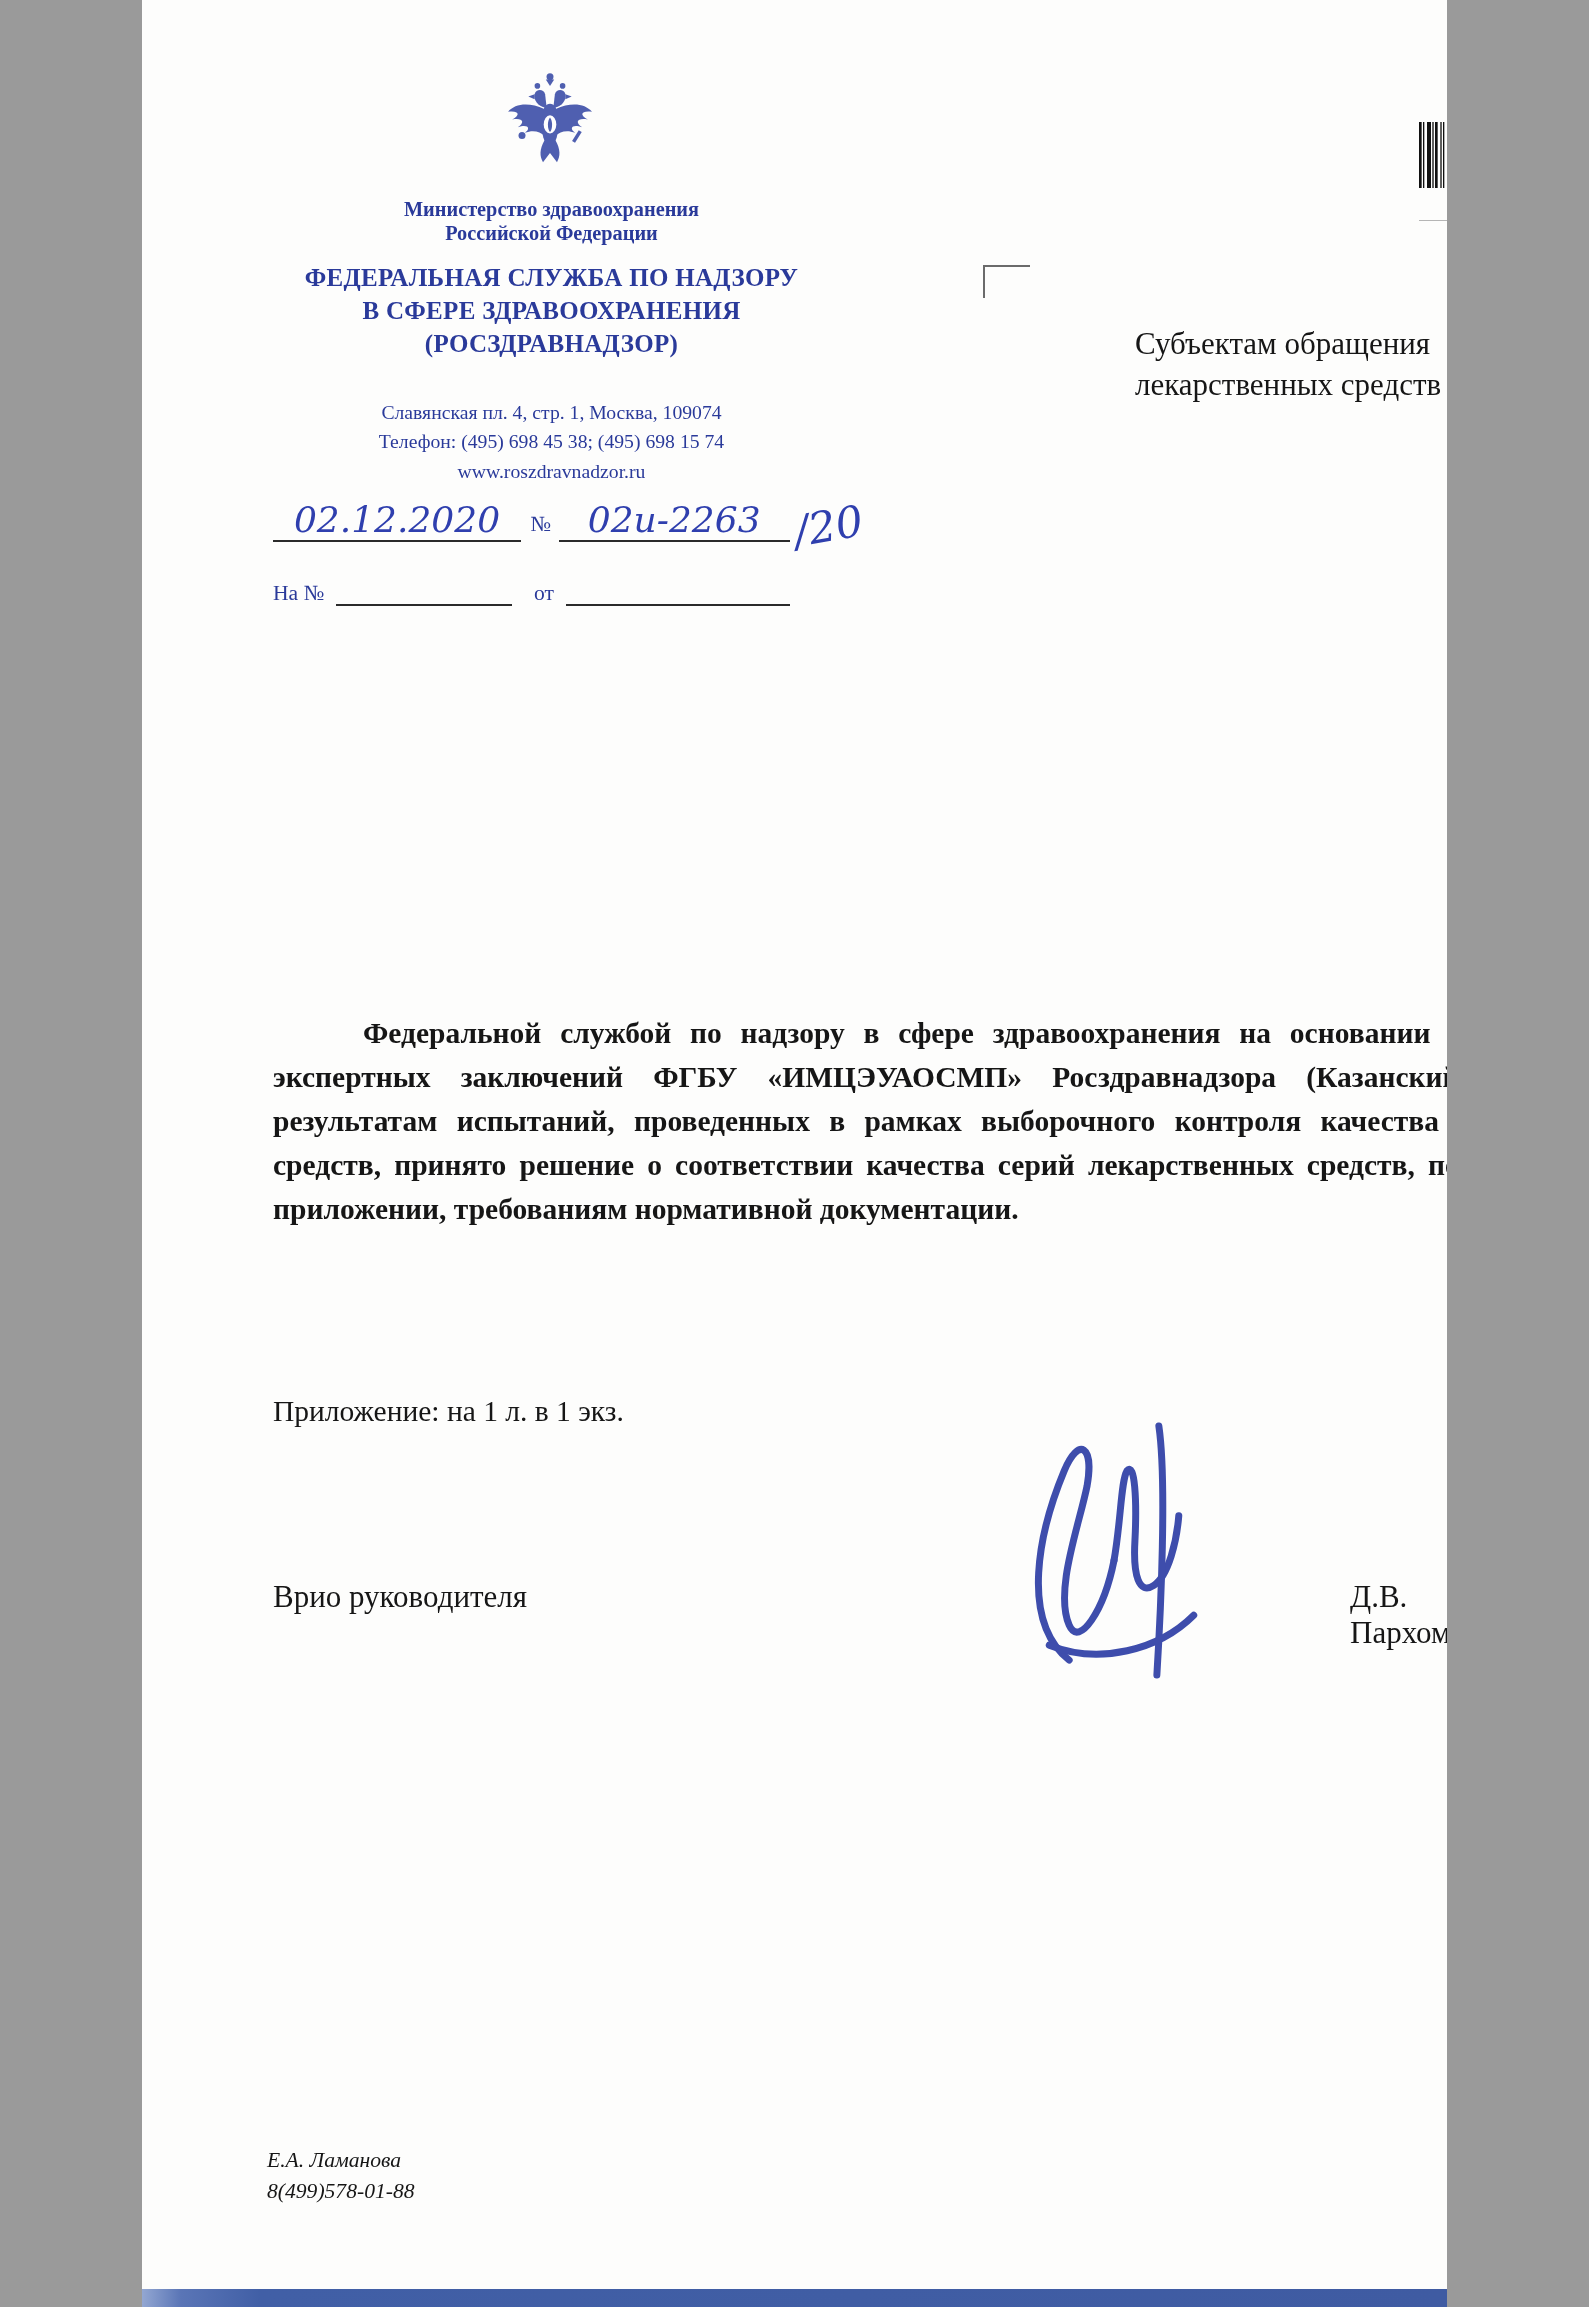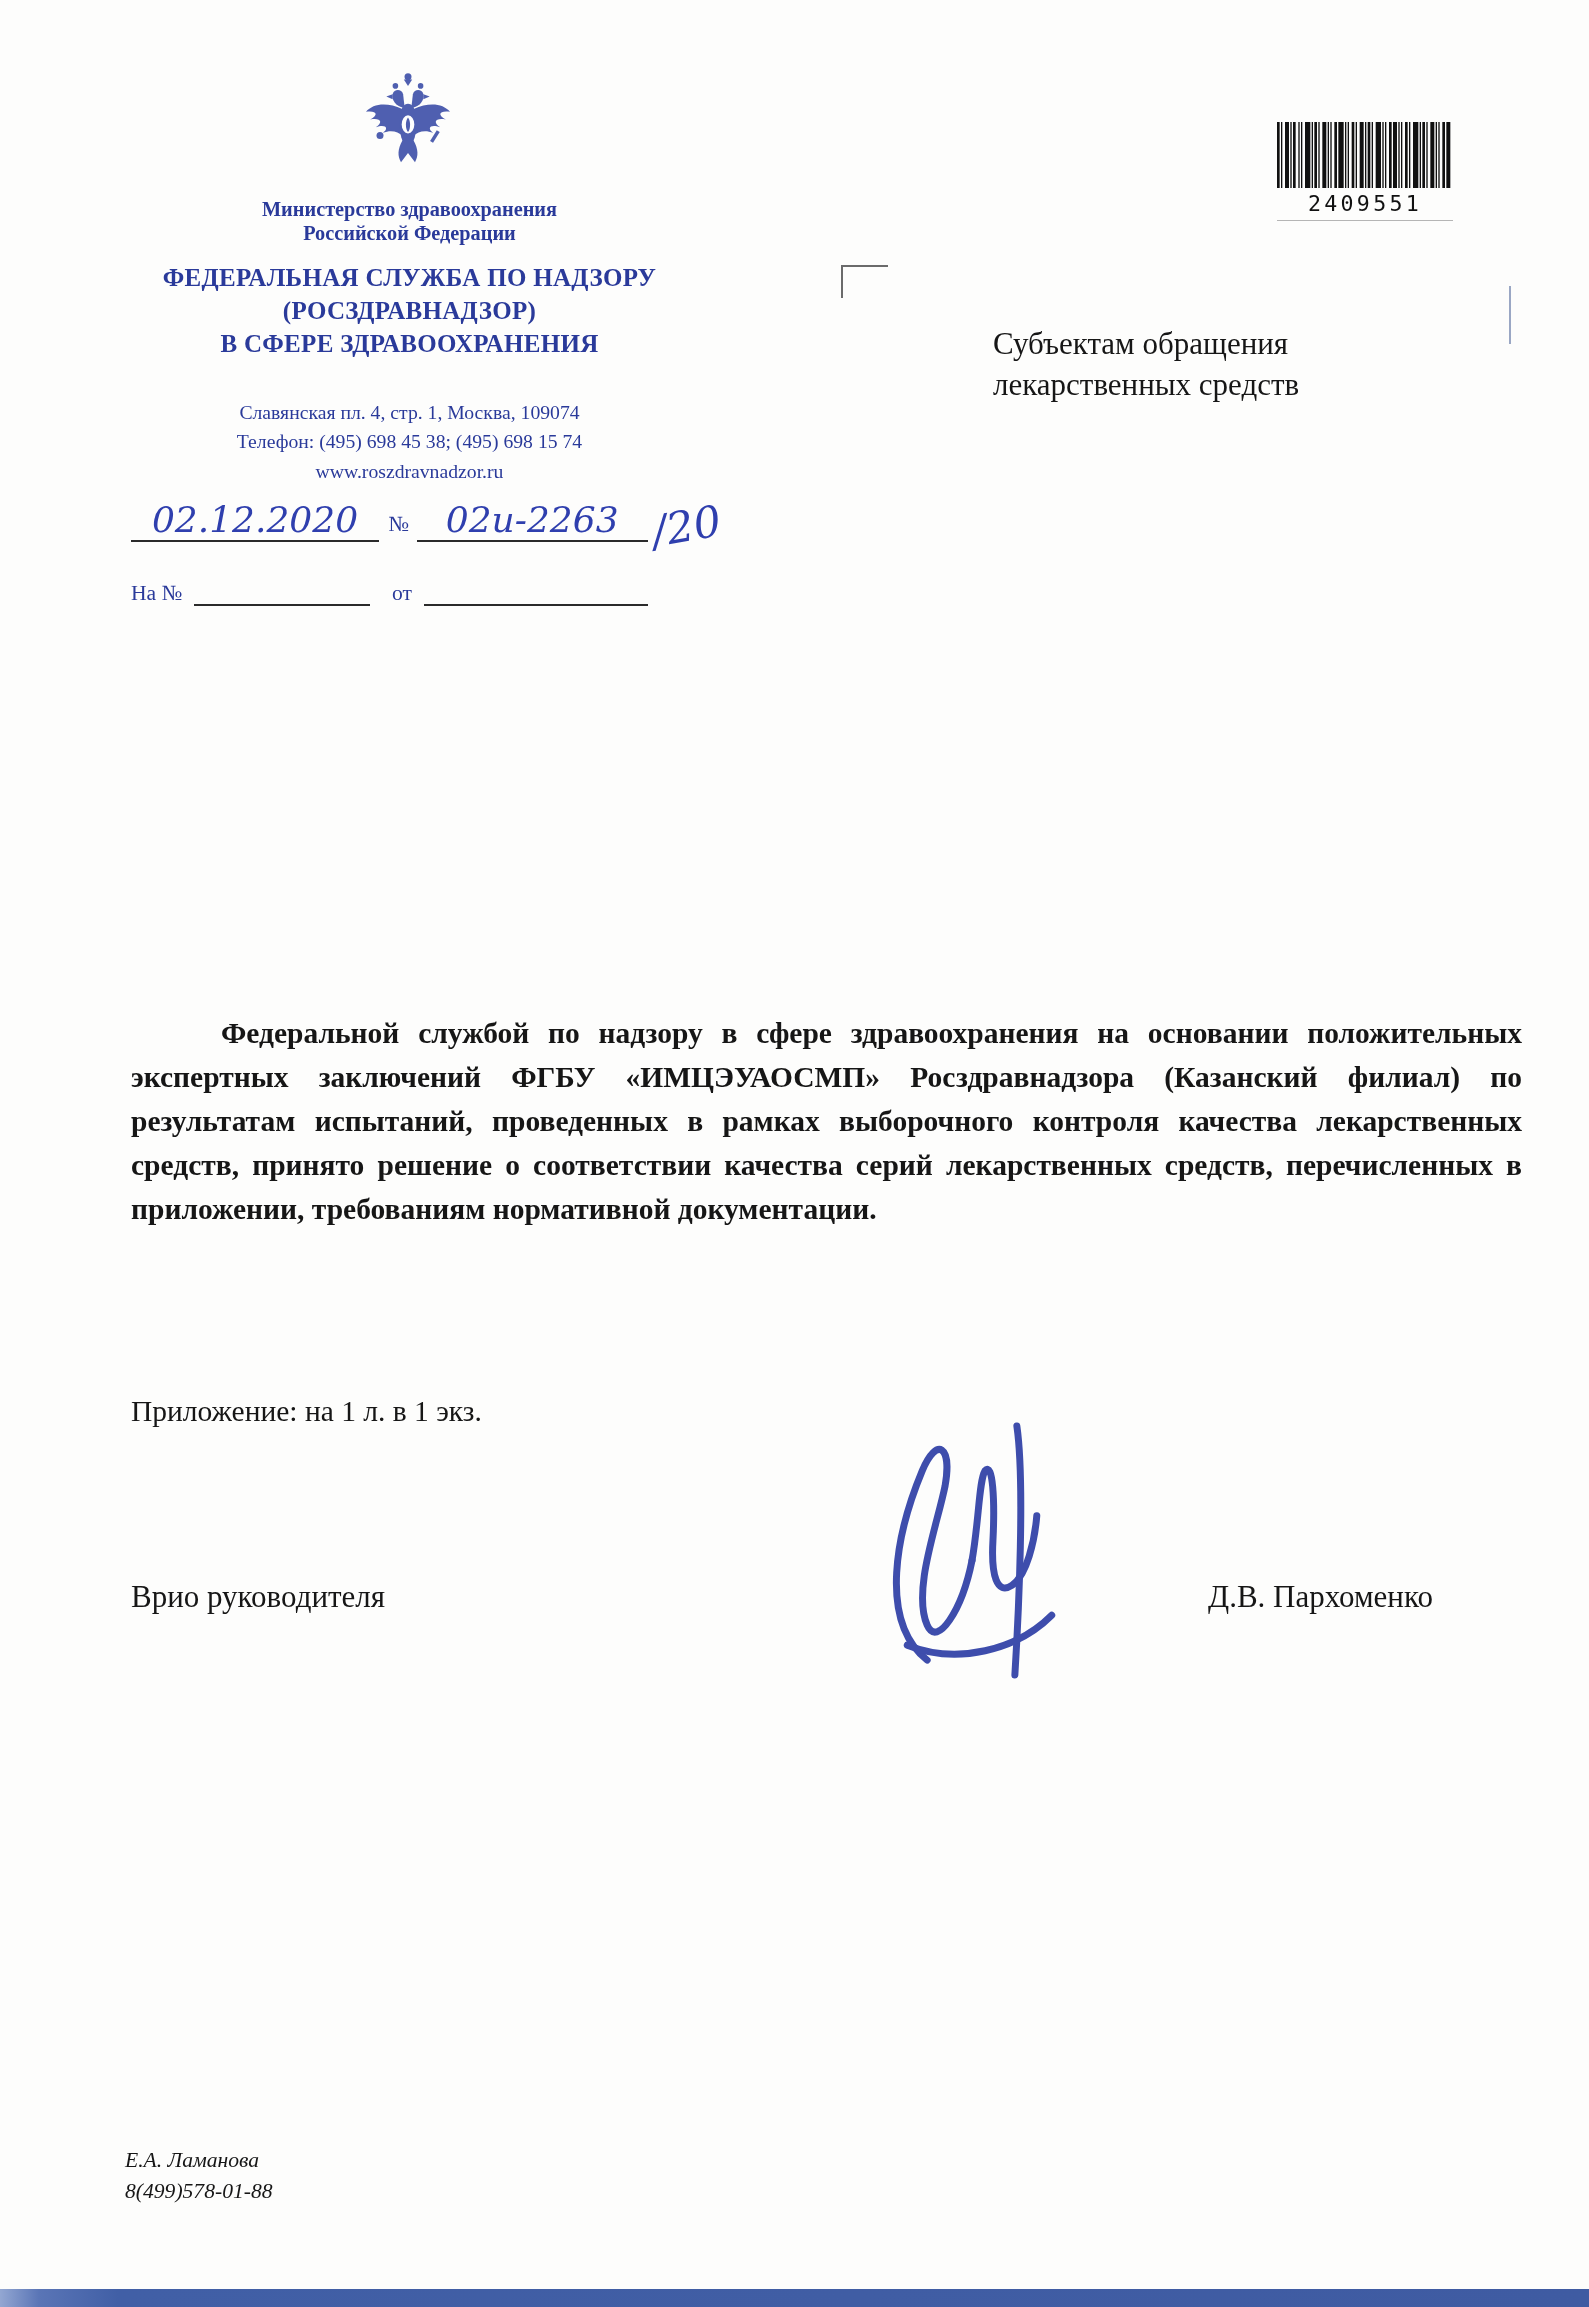--- a/index.html
+++ b/index.html
@@ -1,19 +1,19 @@
 <!DOCTYPE html>
 <html style="font-size:10.5px"><head>
 <meta charset="utf-8">
 <style>
   * { margin:0; padding:0; box-sizing:border-box; }
   html,body { background:#9a9a9a; }
   .page {
     position:relative;
-    width:1589px; height:2307px;
+    width:1305px; height:2307px;
     margin:0 auto;
     background:#fdfdfc;
     font-family:"Liberation Serif", serif;
     color:#1c1c1c;
     overflow:hidden;
   }
 
   
   .emblem { position:absolute; left:359px; top:58px; width:98px; height:123px; }
   .letterhead {
@@ -117,22 +117,22 @@
       <ellipse cx="70" cy="82" rx="9" ry="13" fill="#ffffff"></ellipse>
       <path d="M70 72 C66 77 66 88 70 93 C74 88 74 77 70 72 Z"></path>
     </g>
   </svg>
 
   <div class="letterhead">
     <div class="ministry-line">Министерство здравоохранения</div>
     <div class="ministry-line">Российской Федерации</div>
     <div class="service-block">
       <div class="service-line">ФЕДЕРАЛЬНАЯ СЛУЖБА ПО НАДЗОРУ</div>
+      <div class="service-line">В СФЕРЕ ЗДРАВООХРАНЕНИЯ</div>
       <div class="service-line">(РОСЗДРАВНАДЗОР)</div>
-      <div class="service-line">В СФЕРЕ ЗДРАВООХРАНЕНИЯ</div>
     </div>
     <div class="contact-block">
       <div class="contact-line">Славянская пл. 4, стр. 1, Москва, 109074</div>
       <div class="contact-line">Телефон: (495) 698 45 38; (495) 698 15 74</div>
       <div class="contact-line">www.roszdravnadzor.ru</div>
     </div>
   </div>
 
   <div class="reg-line">
     <span class="u-date">

